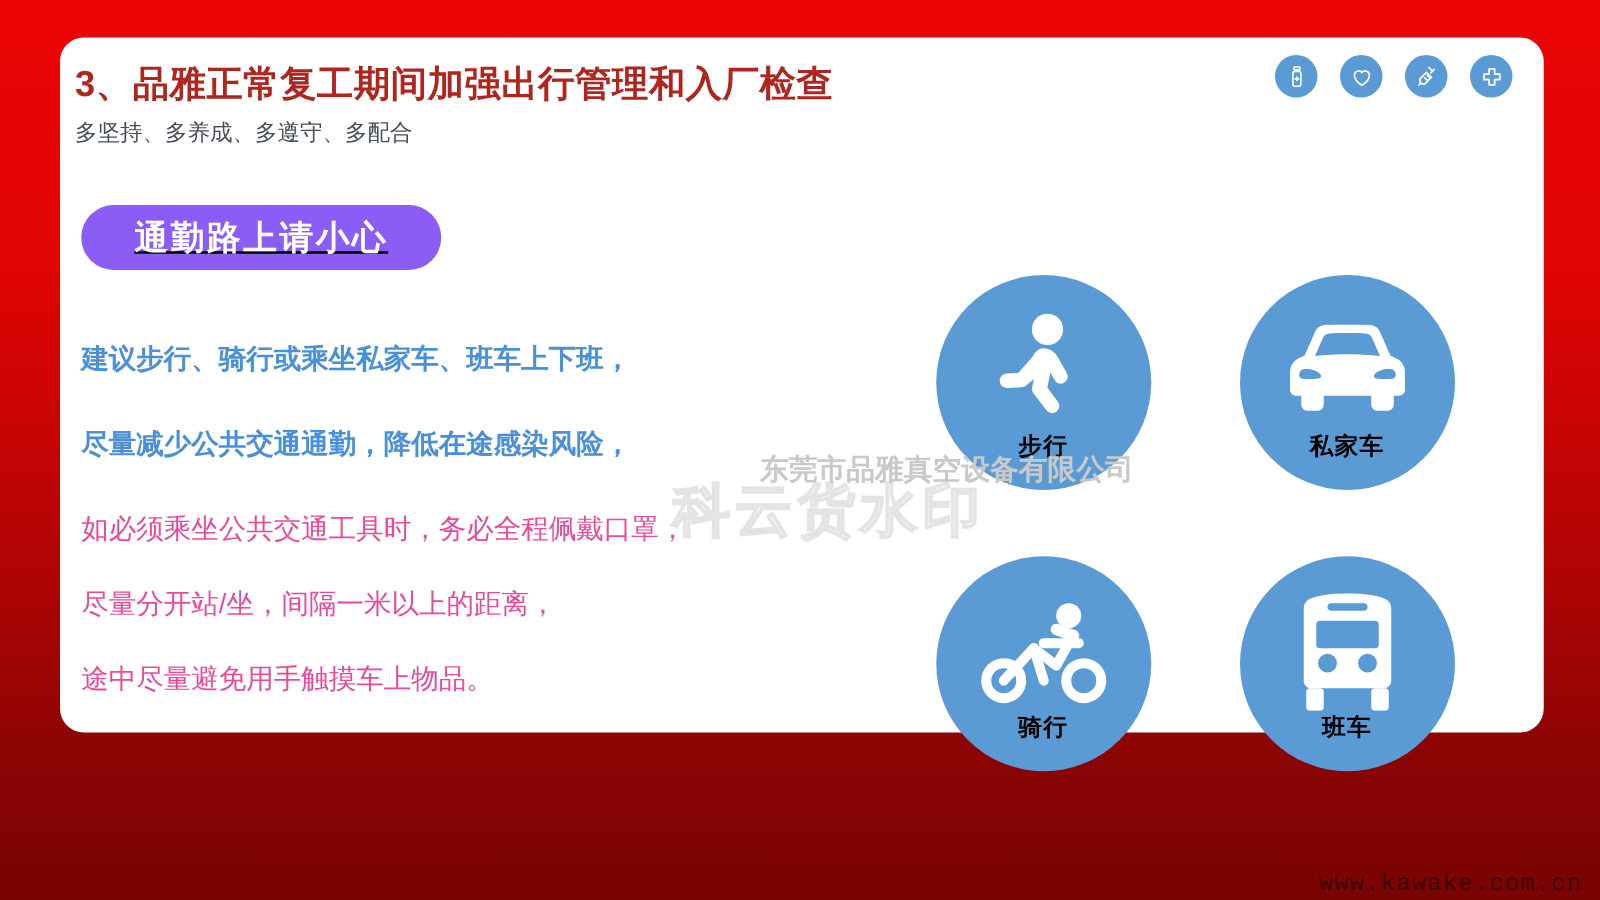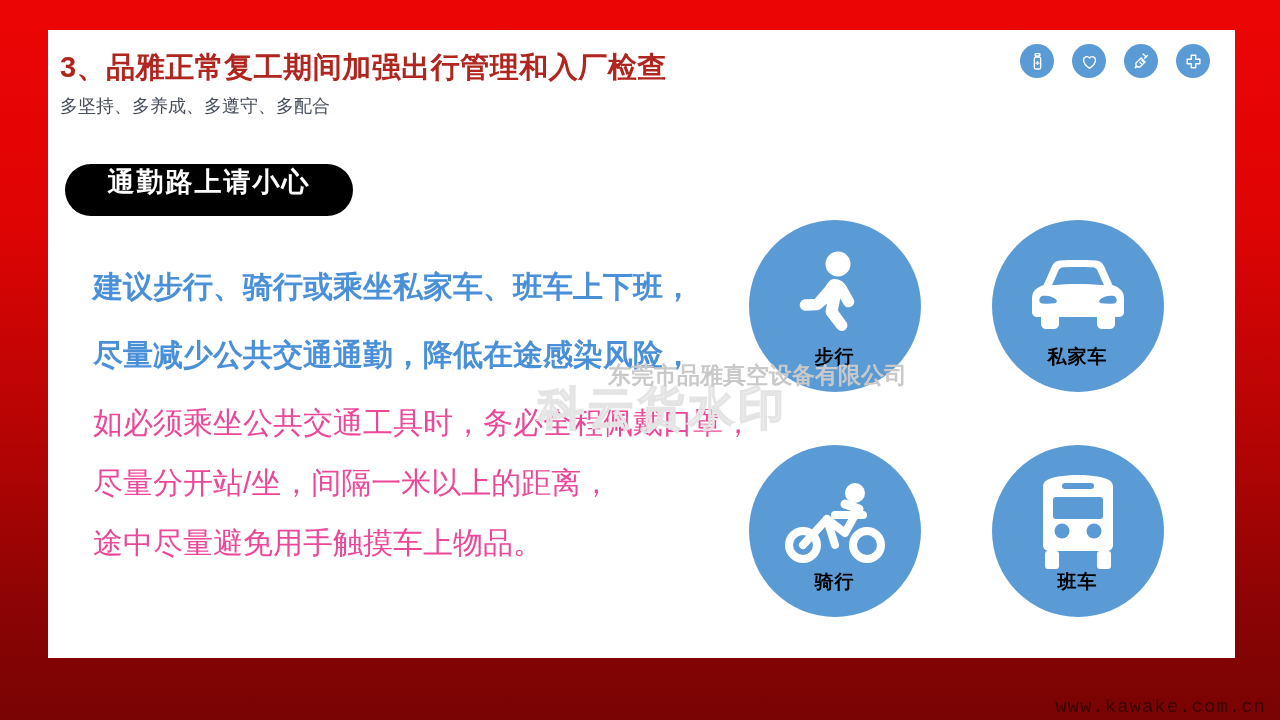--- a/index.html
+++ b/index.html
@@ -18,22 +18,23 @@
     background: linear-gradient(to bottom, #ec0505 0%, #e00404 30%, #b30404 62%, #8a0404 85%, #790303 100%);
     overflow: hidden;
   }
 
   
   #card {
     position: absolute;
     left: 48px;
     top: 30px;
     width: 1187px;
-    height: 628px;
+    height: 556px;
     background: #ffffff;
+    border-radius: 19px;
   }
 
   
   #slide-title {
     position: absolute;
     left: 12px;
     top: 18px;
     font-size: 29px;
     font-weight: bold;
     color: #b1251f;
@@ -67,40 +68,40 @@
   }
   .hdr-icon svg { display: block; }
 
   
   #commute-badge {
     position: absolute;
     left: 17px;
     top: 134px;
     width: 288px;
     height: 52px;
-    background: #000000;
+    background: #8b5cf6;
     border-radius: 26px;
     display: flex;
-    align-items: flex-start;
+    align-items: center;
     justify-content: center;
+    text-decoration: underline;
   }
   #commute-badge-label {
     color: #ffffff;
     font-size: 27px;
     font-weight: bold;
     letter-spacing: 2px;
   }
 
   
   #body-text { position: absolute; left: 17px; top: 242px; width: 610px; }
   .body-line {
-    font-size: 30px;
+    font-size: 22px;
     line-height: 30px;
     white-space: nowrap;
-    margin-left: 28px;
   }
   .body-line.highlight {
     color: #4a90d9;
     font-weight: bold;
     margin-bottom: 38px;
   }
   .body-line.plain {
     color: #ec4899;
     margin-bottom: 30px;
   }

